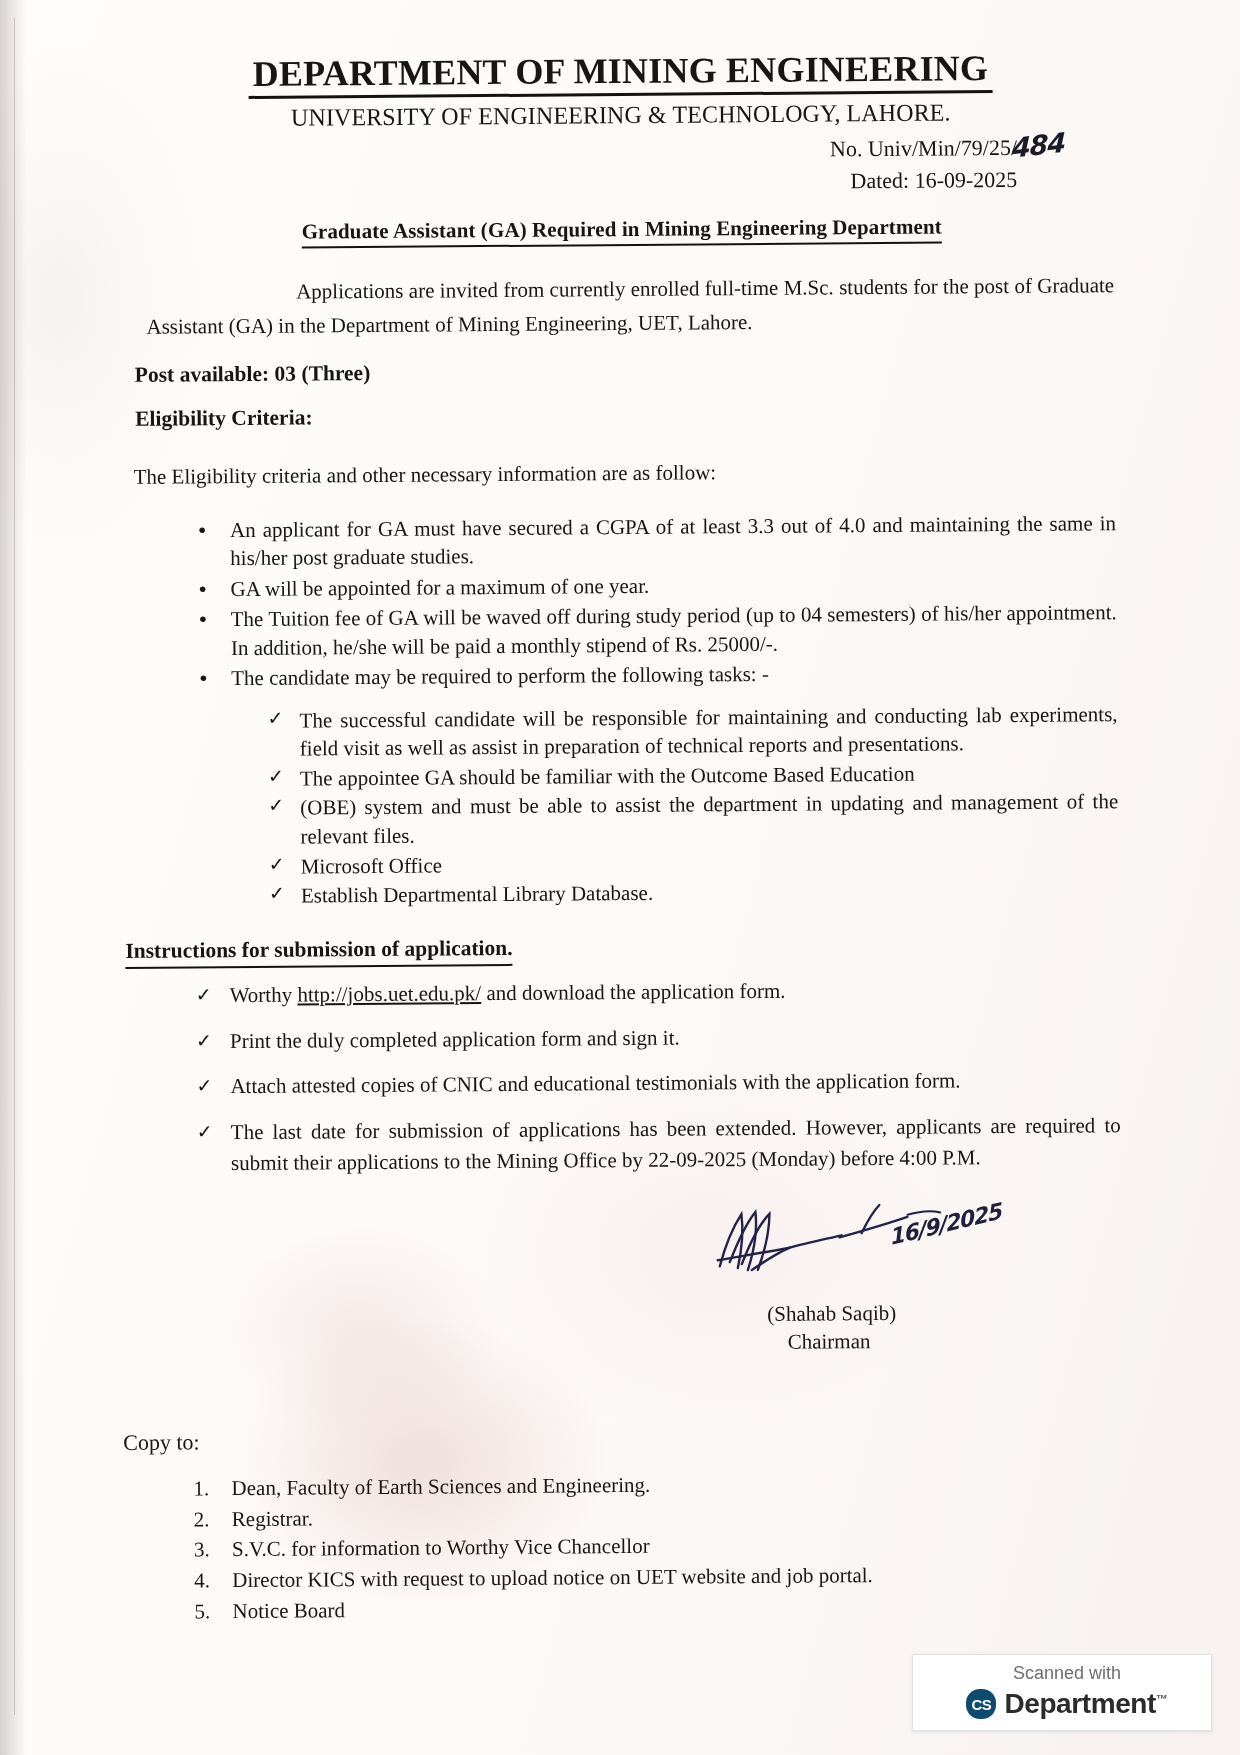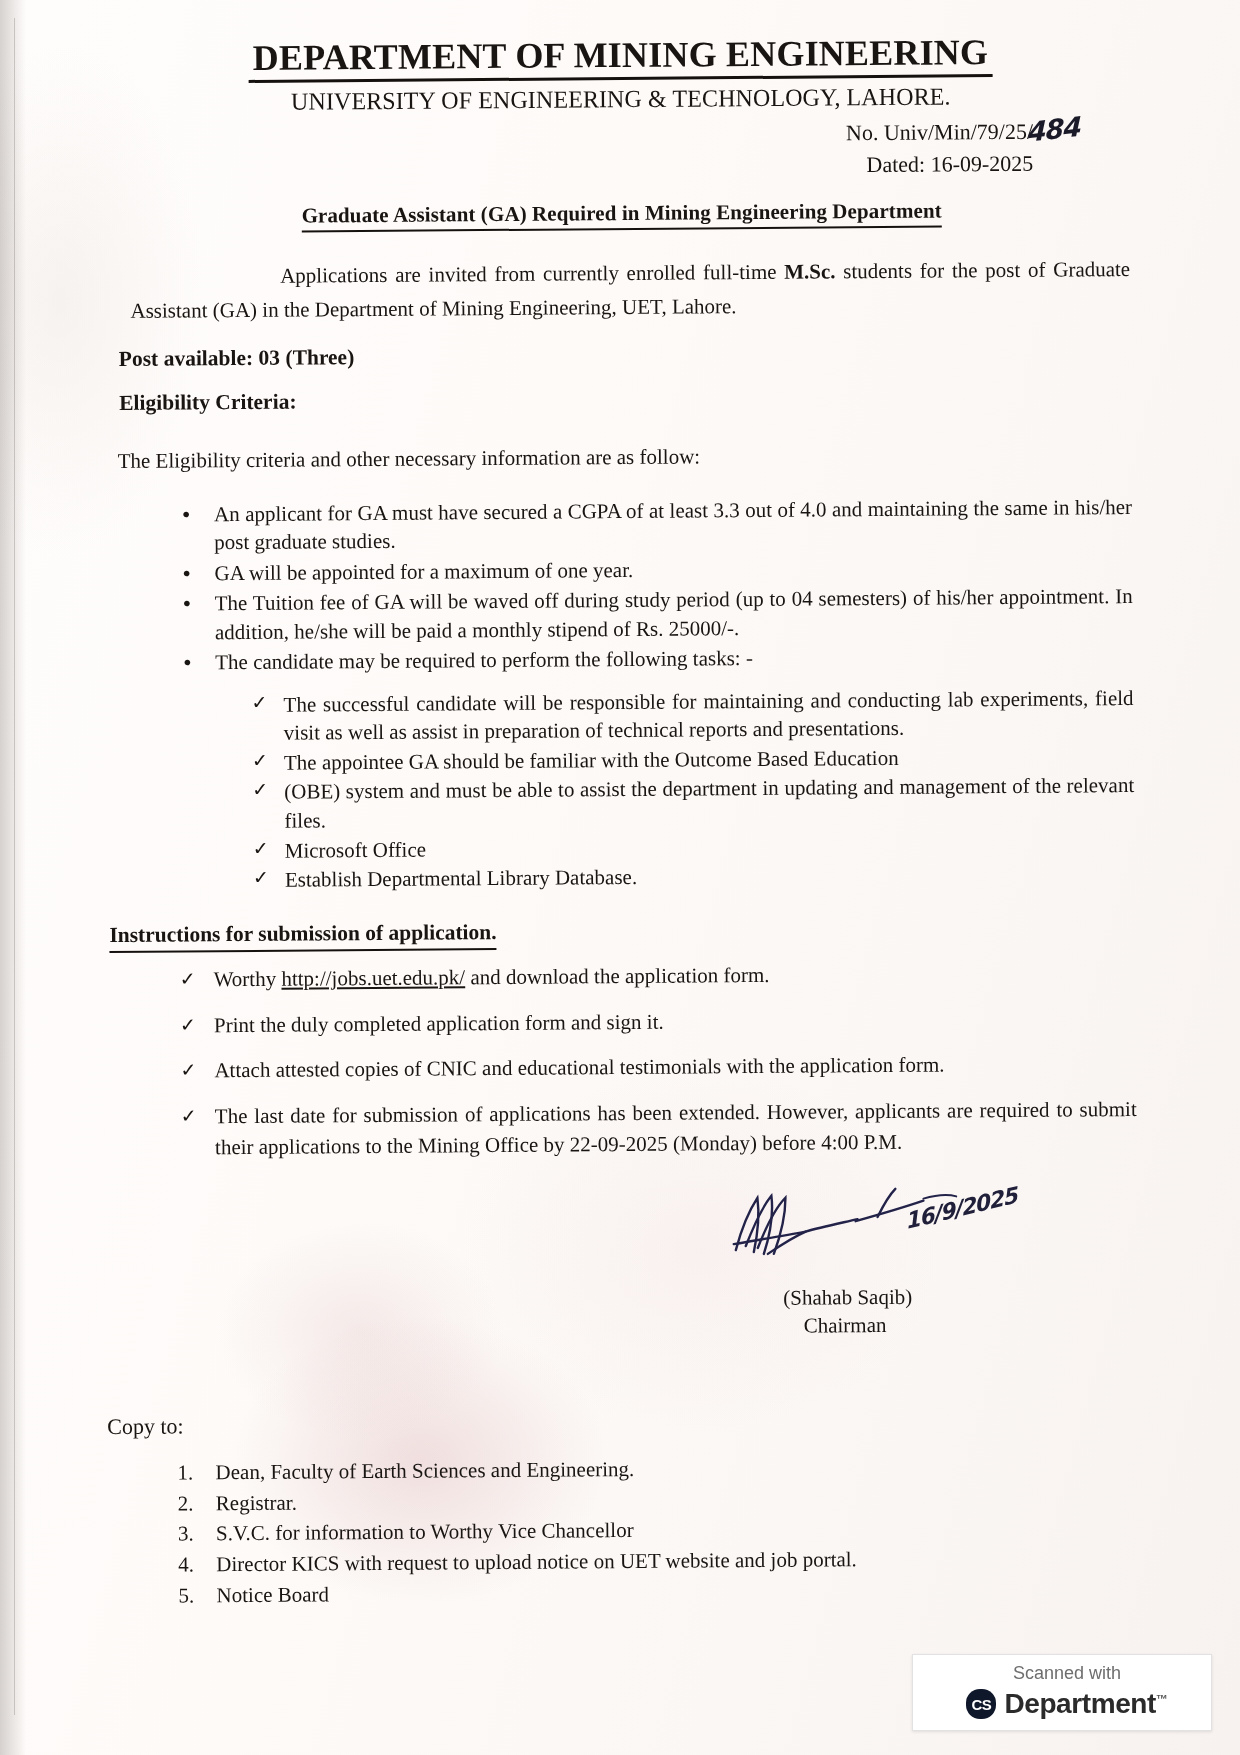--- a/index.html
+++ b/index.html
@@ -46,21 +46,21 @@
     left: 14px; top: 18px; bottom: 40px;
     width: 1px;
     background: rgba(90,80,75,0.25);
     z-index: 4;
     pointer-events: none;
   }
 
   .content {
     position: relative;
     z-index: 5;
-    padding: 0;
+    padding: 16px;
   }
 
   
   .doc-header {
     text-align: center;
     padding-top: 36px;
   }
   .dept-title {
     font-size: 36px;
     font-weight: bold;
@@ -118,21 +118,21 @@
     margin-top: 26px;
     font-size: 21px;
     line-height: 1.42;
   }
   p.intro {
     margin: 0;
     text-align: justify;
     text-indent: 150px;
     line-height: 1.62;
   }
-  .b { font-weight: bold; margin-top: 36px; }
+  .b { font-weight: normal; margin-top: 36px; }
 
   .kv {
     font-weight: bold;
     font-size: 21.5px;
     margin-top: 16px;
     margin-left: -12px;
   }
   .kv.second { margin-top: 14px; }
 
   .lead-line {
@@ -316,21 +316,21 @@
   }
   .cs-row {
     display: flex;
     align-items: center;
     justify-content: center;
     gap: 8px;
   }
   .cs-logo {
     width: 30px; height: 30px;
     border-radius: 14px;
-    background: #0f172a;
+    background: #0c4a6e;
     color: #fff;
     font-size: 15px;
     font-weight: bold;
     display: flex;
     align-items: center;
     justify-content: center;
     letter-spacing: -0.5px;
   }
   .cs-word {
     font-size: 28px;

